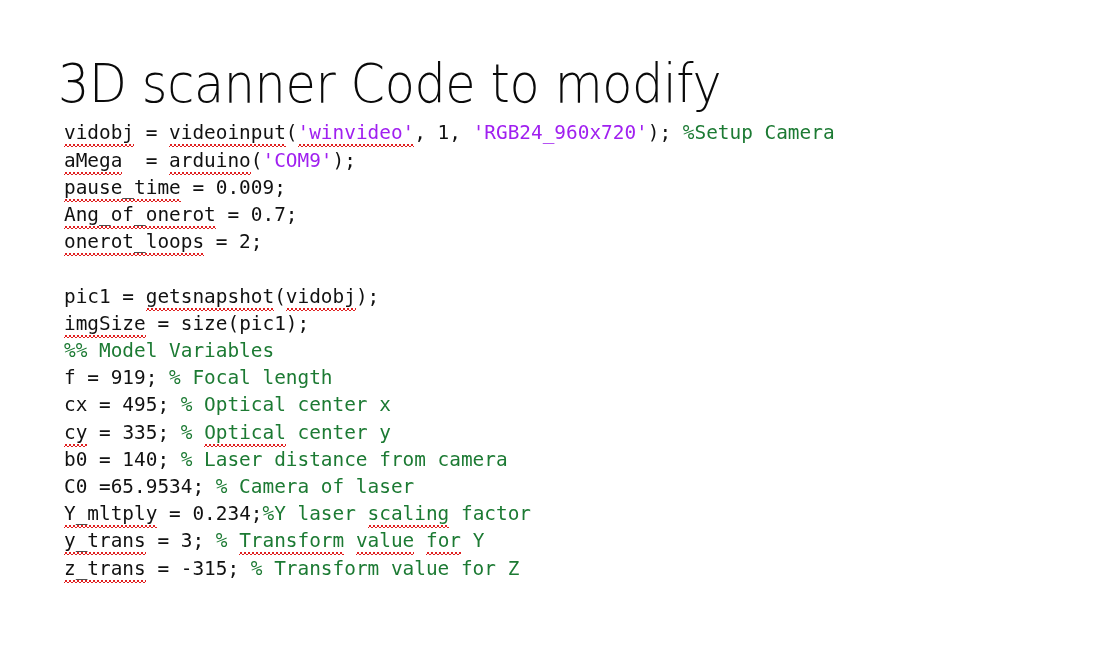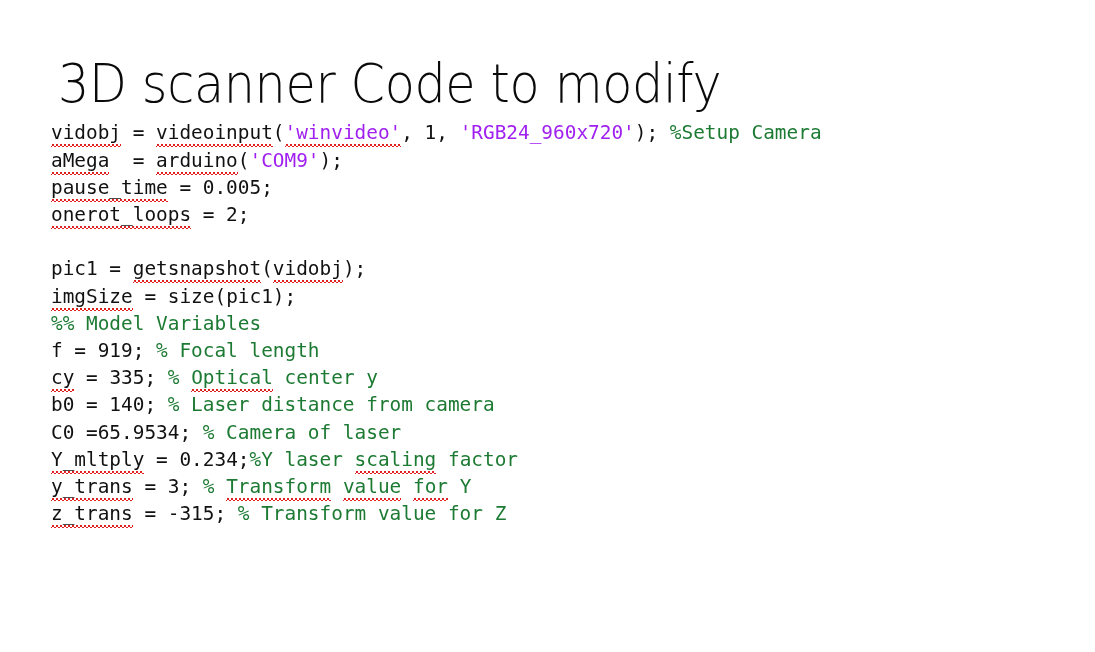--- a/index.html
+++ b/index.html
@@ -35,21 +35,21 @@
     color: #0a0a0a;
     letter-spacing: -0.4px;
     transform: scaleX(0.93);
     transform-origin: left top;
     white-space: nowrap;
   }
 
   
   #code-block {
     position: absolute;
-    left: 51px;
+    left: 64px;
     top: 100px;
     width: 1020px;
     font-family: "DejaVu Sans Mono", "Liberation Mono", monospace;
     font-size: 19.4px;
     line-height: 27.2px;
     color: #111111;
     white-space: pre;
     letter-spacing: 0px;
   }
 
@@ -91,27 +91,29 @@
 </style>
 </head>
 <body>
 
 <div id="slide">
 
   <h1 id="slide-title">3D scanner Code to modify</h1>
 
   <pre id="code-block"><span class="code-line"><span class="tok-plain sp">vidobj</span><span class="tok-plain"> = </span><span class="tok-plain sp">videoinput</span><span class="tok-plain">(</span><span class="tok-str sp">'winvideo'</span><span class="tok-plain">, 1, </span><span class="tok-str">'RGB24_960x720'</span><span class="tok-plain">); </span><span class="tok-cmt">%Setup Camera</span>
 </span><span class="code-line"><span class="tok-plain sp">aMega</span><span class="tok-plain">  = </span><span class="tok-plain sp">arduino</span><span class="tok-plain">(</span><span class="tok-str">'COM9'</span><span class="tok-plain">);</span>
-</span><span class="code-line"><span class="tok-plain sp">pause_time</span><span class="tok-plain"> = 0.005;</span>
+</span><span class="code-line"><span class="tok-plain sp">pause_time</span><span class="tok-plain"> = 0.009;</span>
+</span><span class="code-line"><span class="tok-plain sp">Ang_of_onerot</span><span class="tok-plain"> = 0.7;</span>
 </span><span class="code-line"><span class="tok-plain sp">onerot_loops</span><span class="tok-plain"> = 2;</span>
 </span><span class="code-line blank">
 </span><span class="code-line"><span class="tok-plain">pic1 = </span><span class="tok-plain sp">getsnapshot</span><span class="tok-plain">(</span><span class="tok-plain sp">vidobj</span><span class="tok-plain">);</span>
 </span><span class="code-line"><span class="tok-plain sp">imgSize</span><span class="tok-plain"> = size(pic1);</span>
 </span><span class="code-line"><span class="tok-cmt">%% Model Variables</span>
 </span><span class="code-line"><span class="tok-plain">f = 919; </span><span class="tok-cmt">% Focal length</span>
+</span><span class="code-line"><span class="tok-plain">cx = 495; </span><span class="tok-cmt">% Optical center x</span>
 </span><span class="code-line"><span class="tok-plain sp">cy</span><span class="tok-plain"> = 335; </span><span class="tok-cmt">% </span><span class="tok-cmt sp">Optical</span><span class="tok-cmt"> center y</span>
 </span><span class="code-line"><span class="tok-plain">b0 = 140; </span><span class="tok-cmt">% Laser distance from camera</span>
 </span><span class="code-line"><span class="tok-plain">C0 =65.9534; </span><span class="tok-cmt">% Camera of laser</span>
 </span><span class="code-line"><span class="tok-plain sp">Y_mltply</span><span class="tok-plain"> = 0.234;</span><span class="tok-cmt">%Y laser </span><span class="tok-cmt sp">scaling</span><span class="tok-cmt"> factor</span>
 </span><span class="code-line"><span class="tok-plain sp">y_trans</span><span class="tok-plain"> = 3; </span><span class="tok-cmt">% </span><span class="tok-cmt sp">Transform</span><span class="tok-cmt"> </span><span class="tok-cmt sp">value</span><span class="tok-cmt"> </span><span class="tok-cmt sp">for</span><span class="tok-cmt"> Y</span>
 </span><span class="code-line"><span class="tok-plain sp">z_trans</span><span class="tok-plain"> = -315; </span><span class="tok-cmt">% Transform value for Z</span>
 </span></pre>
 
 </div>
 

